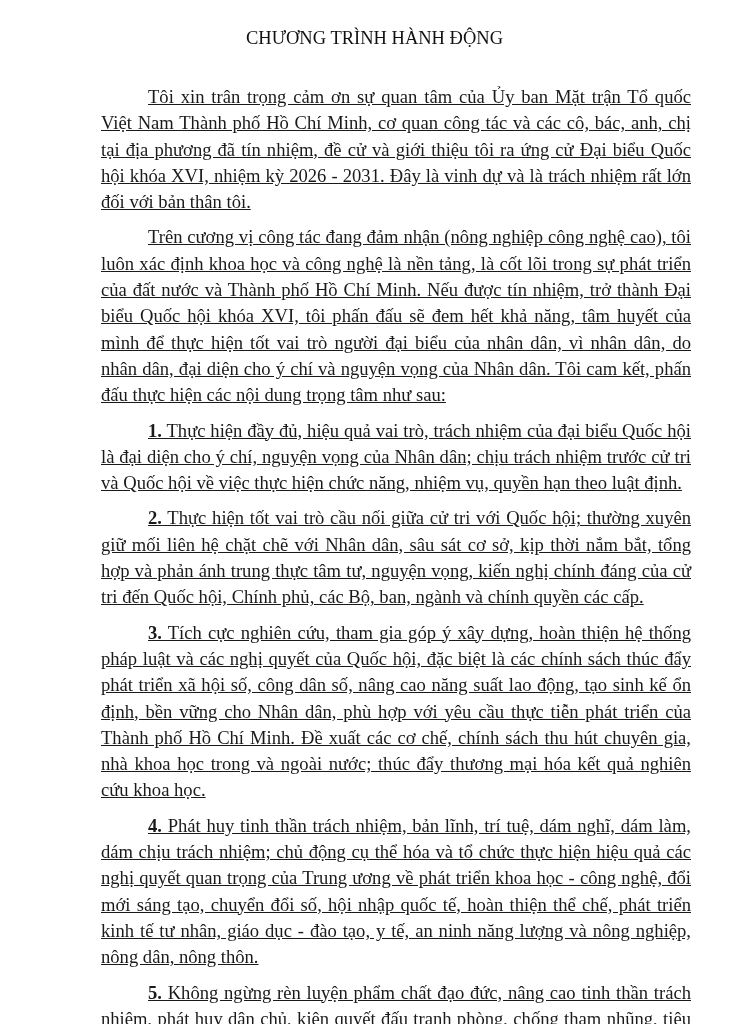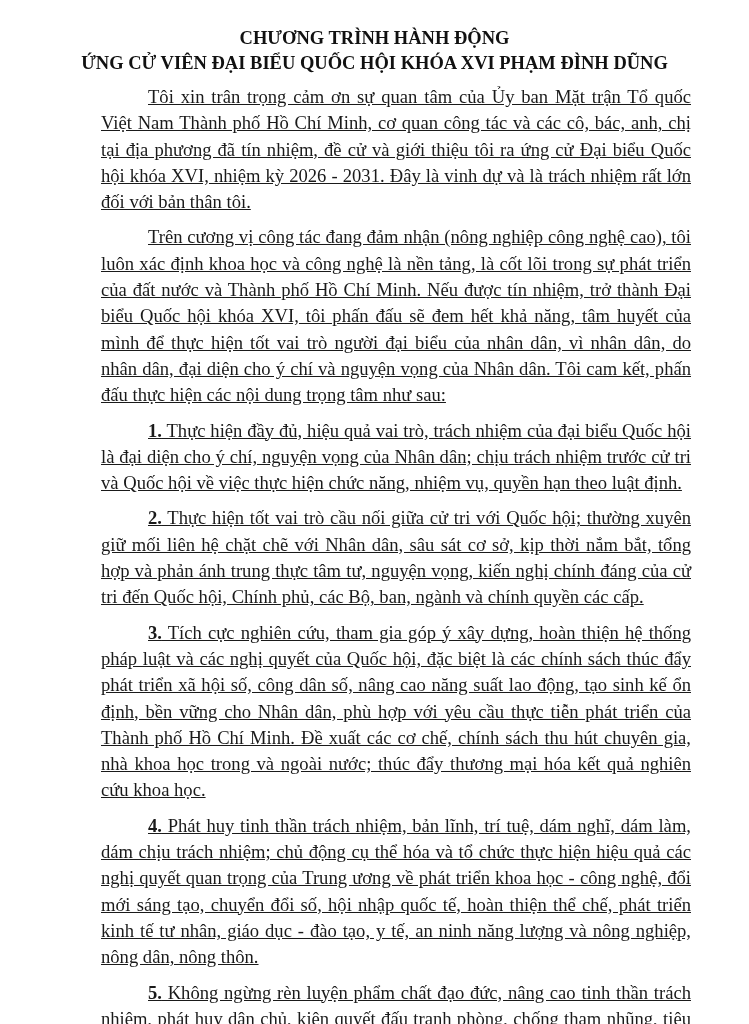--- a/index.html
+++ b/index.html
@@ -4,37 +4,36 @@
 <style>
   html, body { margin: 0; padding: 0; background: #ffffff; }
   body { width: 749px; height: 1024px; overflow: hidden; position: relative; }
   .page {
     position: absolute; left: 0; top: 0; width: 749px; height: 1024px;
     background: #ffffff; color: #1a1a1a;
     font-family: "Liberation Serif", "DejaVu Serif", serif;
   }
   .title {
     position: absolute; left: 0; width: 749px; text-align: center;
-    font-weight: bold; font-size: 18.5px; line-height: 22px; color: #111;
+    font-weight: normal; font-size: 18.5px; line-height: 22px; color: #111;
   }
   .t1 { top: 27px; }
   .t2 { top: 52px; }
   .body {
     position: absolute; left: 101px; width: 590px; top: 84px;
     font-size: 18.6px; line-height: 26.3px; text-align: justify;
   }
   .body p { margin: 0 0 9px 0; text-indent: 47px; text-decoration: underline; }
   .num { font-weight: bold; }
 </style>
 </head>
 <body>
 
 <div class="page">
   <div class="title t1">CHƯƠNG TRÌNH HÀNH ĐỘNG</div>
-  <div class="title t2">ỨNG CỬ VIÊN ĐẠI BIỂU QUỐC HỘI KHÓA XVI PHẠM ĐÌNH DŨNG</div>
 
   <div class="body">
     <p>Tôi xin trân trọng cảm ơn sự quan tâm của Ủy ban Mặt trận Tổ quốc Việt Nam Thành phố Hồ Chí Minh, cơ quan công tác và các cô, bác, anh, chị tại địa phương đã tín nhiệm, đề cử và giới thiệu tôi ra ứng cử Đại biểu Quốc hội khóa XVI, nhiệm kỳ 2026 - 2031. Đây là vinh dự và là trách nhiệm rất lớn đối với bản thân tôi.</p>
     <p>Trên cương vị công tác đang đảm nhận (nông nghiệp công nghệ cao), tôi luôn xác định khoa học và công nghệ là nền tảng, là cốt lõi trong sự phát triển của đất nước và Thành phố Hồ Chí Minh. Nếu được tín nhiệm, trở thành Đại biểu Quốc hội khóa XVI, tôi phấn đấu sẽ đem hết khả năng, tâm huyết của mình để thực hiện tốt vai trò người đại biểu của nhân dân, vì nhân dân, do nhân dân, đại diện cho ý chí và nguyện vọng của Nhân dân. Tôi cam kết, phấn đấu thực hiện các nội dung trọng tâm như sau:</p>
 
     <p><span class="num">1.</span><span> Thực hiện đầy đủ, hiệu quả vai trò, trách nhiệm của đại biểu Quốc hội là đại diện cho ý chí, nguyện vọng của Nhân dân; chịu trách nhiệm trước cử tri và Quốc hội về việc thực hiện chức năng, nhiệm vụ, quyền hạn theo luật định.</span></p>
     <p><span class="num">2.</span><span> Thực hiện tốt vai trò cầu nối giữa cử tri với Quốc hội; thường xuyên giữ mối liên hệ chặt chẽ với Nhân dân, sâu sát cơ sở, kịp thời nắm bắt, tổng hợp và phản ánh trung thực tâm tư, nguyện vọng, kiến nghị chính đáng của cử tri đến Quốc hội, Chính phủ, các Bộ, ban, ngành và chính quyền các cấp.</span></p>
     <p><span class="num">3.</span><span> Tích cực nghiên cứu, tham gia góp ý xây dựng, hoàn thiện hệ thống pháp luật và các nghị quyết của Quốc hội, đặc biệt là các chính sách thúc đẩy phát triển xã hội số, công dân số, nâng cao năng suất lao động, tạo sinh kế ổn định, bền vững cho Nhân dân, phù hợp với yêu cầu thực tiễn phát triển của Thành phố Hồ Chí Minh. Đề xuất các cơ chế, chính sách thu hút chuyên gia, nhà khoa học trong và ngoài nước; thúc đẩy thương mại hóa kết quả nghiên cứu khoa học.</span></p>
     <p><span class="num">4.</span><span> Phát huy tinh thần trách nhiệm, bản lĩnh, trí tuệ, dám nghĩ, dám làm, dám chịu trách nhiệm; chủ động cụ thể hóa và tổ chức thực hiện hiệu quả các nghị quyết quan trọng của Trung ương về phát triển khoa học - công nghệ, đổi mới sáng tạo, chuyển đổi số, hội nhập quốc tế, hoàn thiện thể chế, phát triển kinh tế tư nhân, giáo dục - đào tạo, y tế, an ninh năng lượng và nông nghiệp, nông dân, nông thôn.</span></p>
     <p><span class="num">5.</span><span> Không ngừng rèn luyện phẩm chất đạo đức, nâng cao tinh thần trách nhiệm, phát huy dân chủ, kiên quyết đấu tranh phòng, chống tham nhũng, tiêu cực, lãng phí; xứng đáng với sự tin tưởng của cử tri và vai trò là người đại biểu của Nhân dân./.</span></p>

